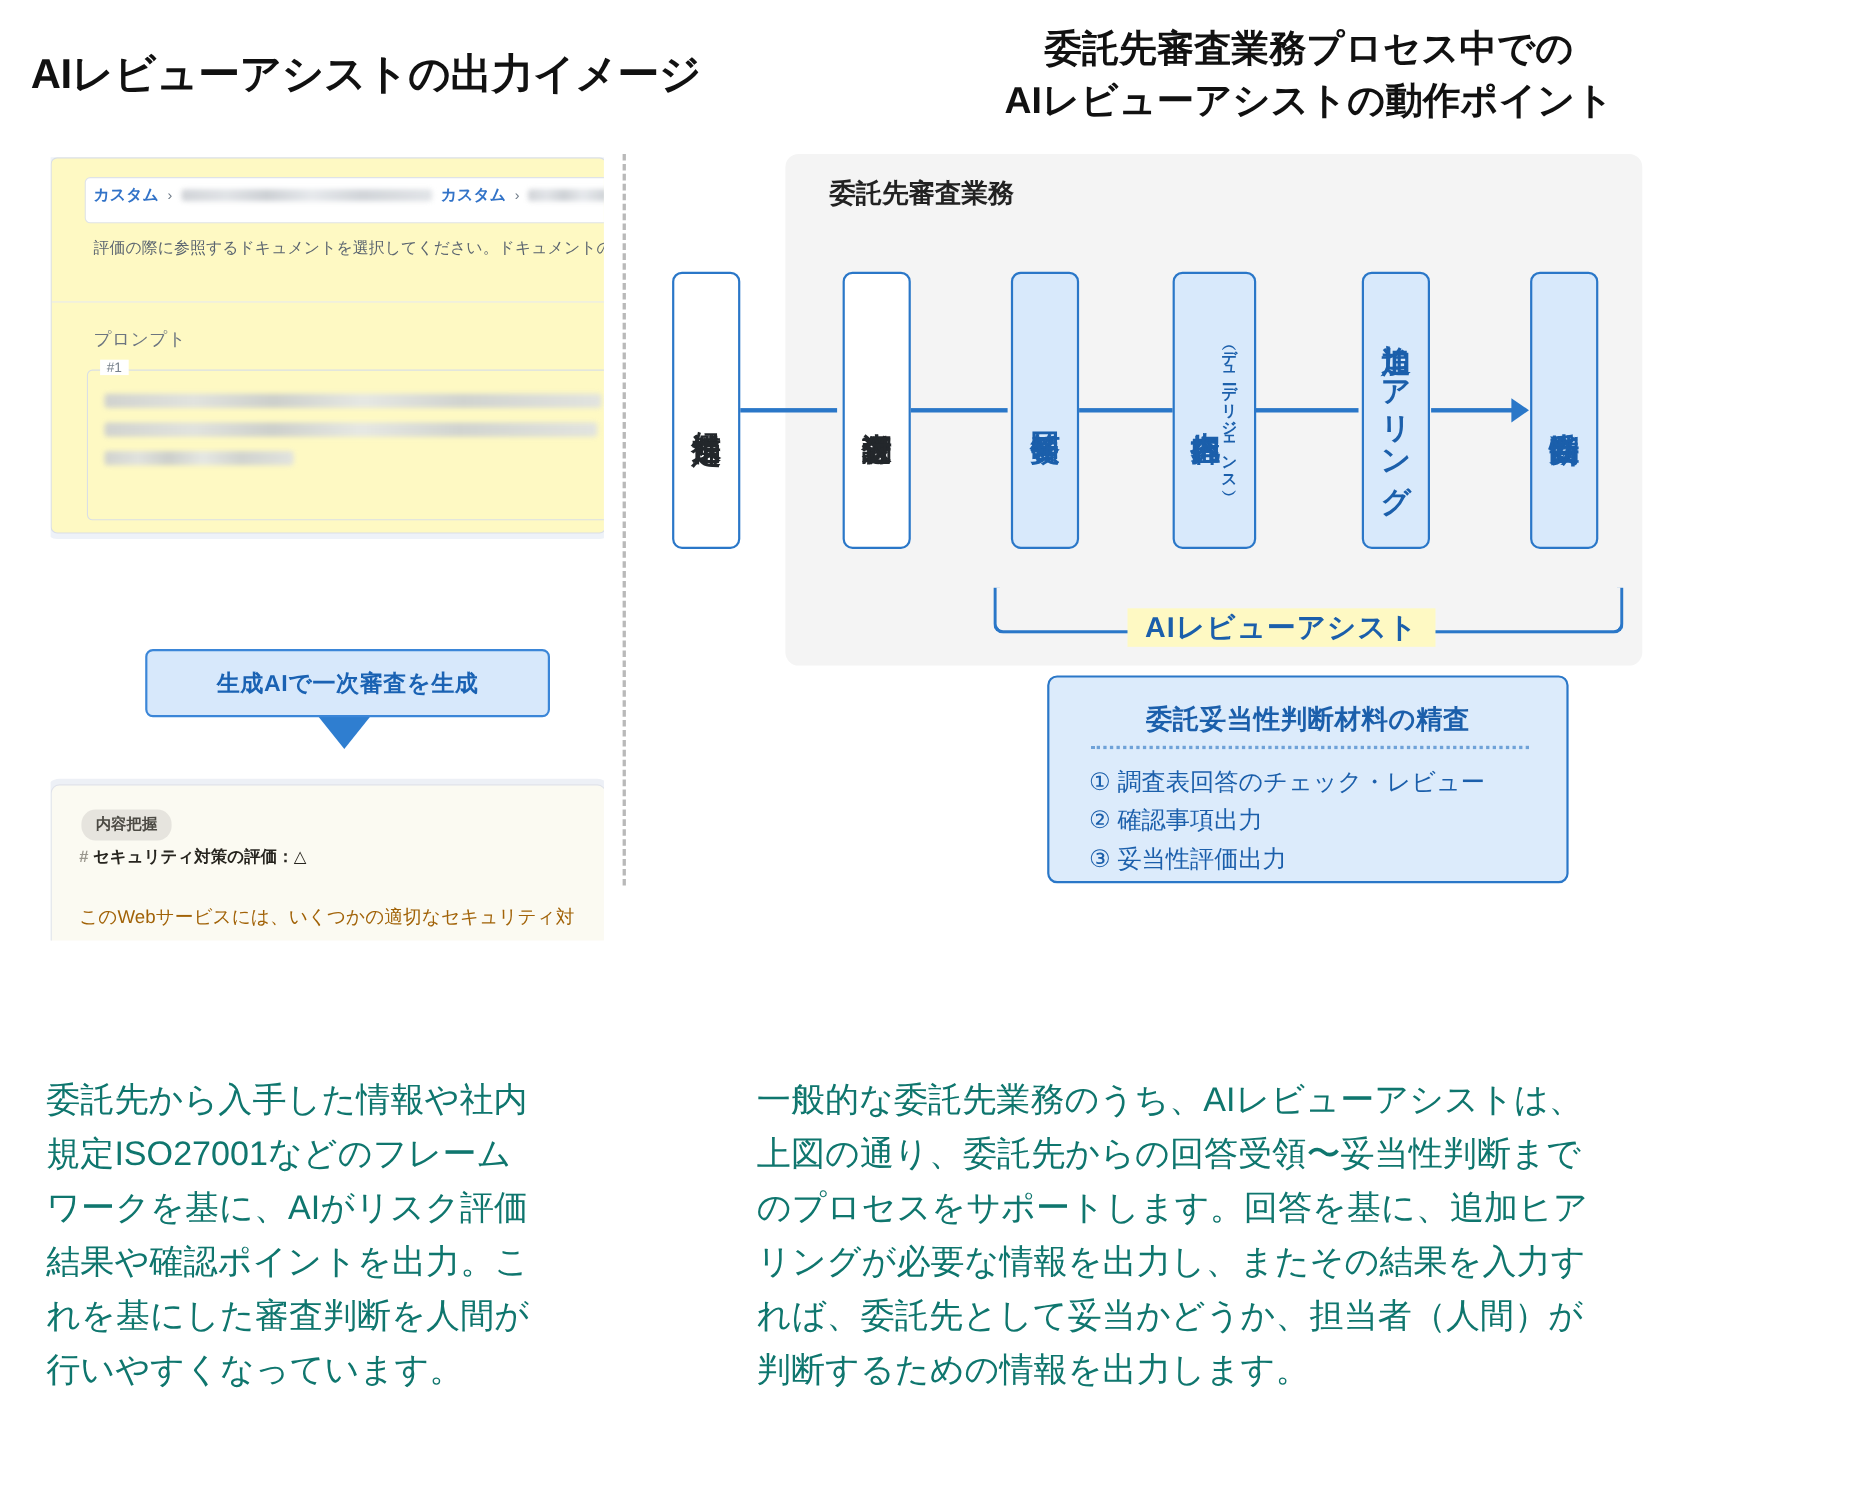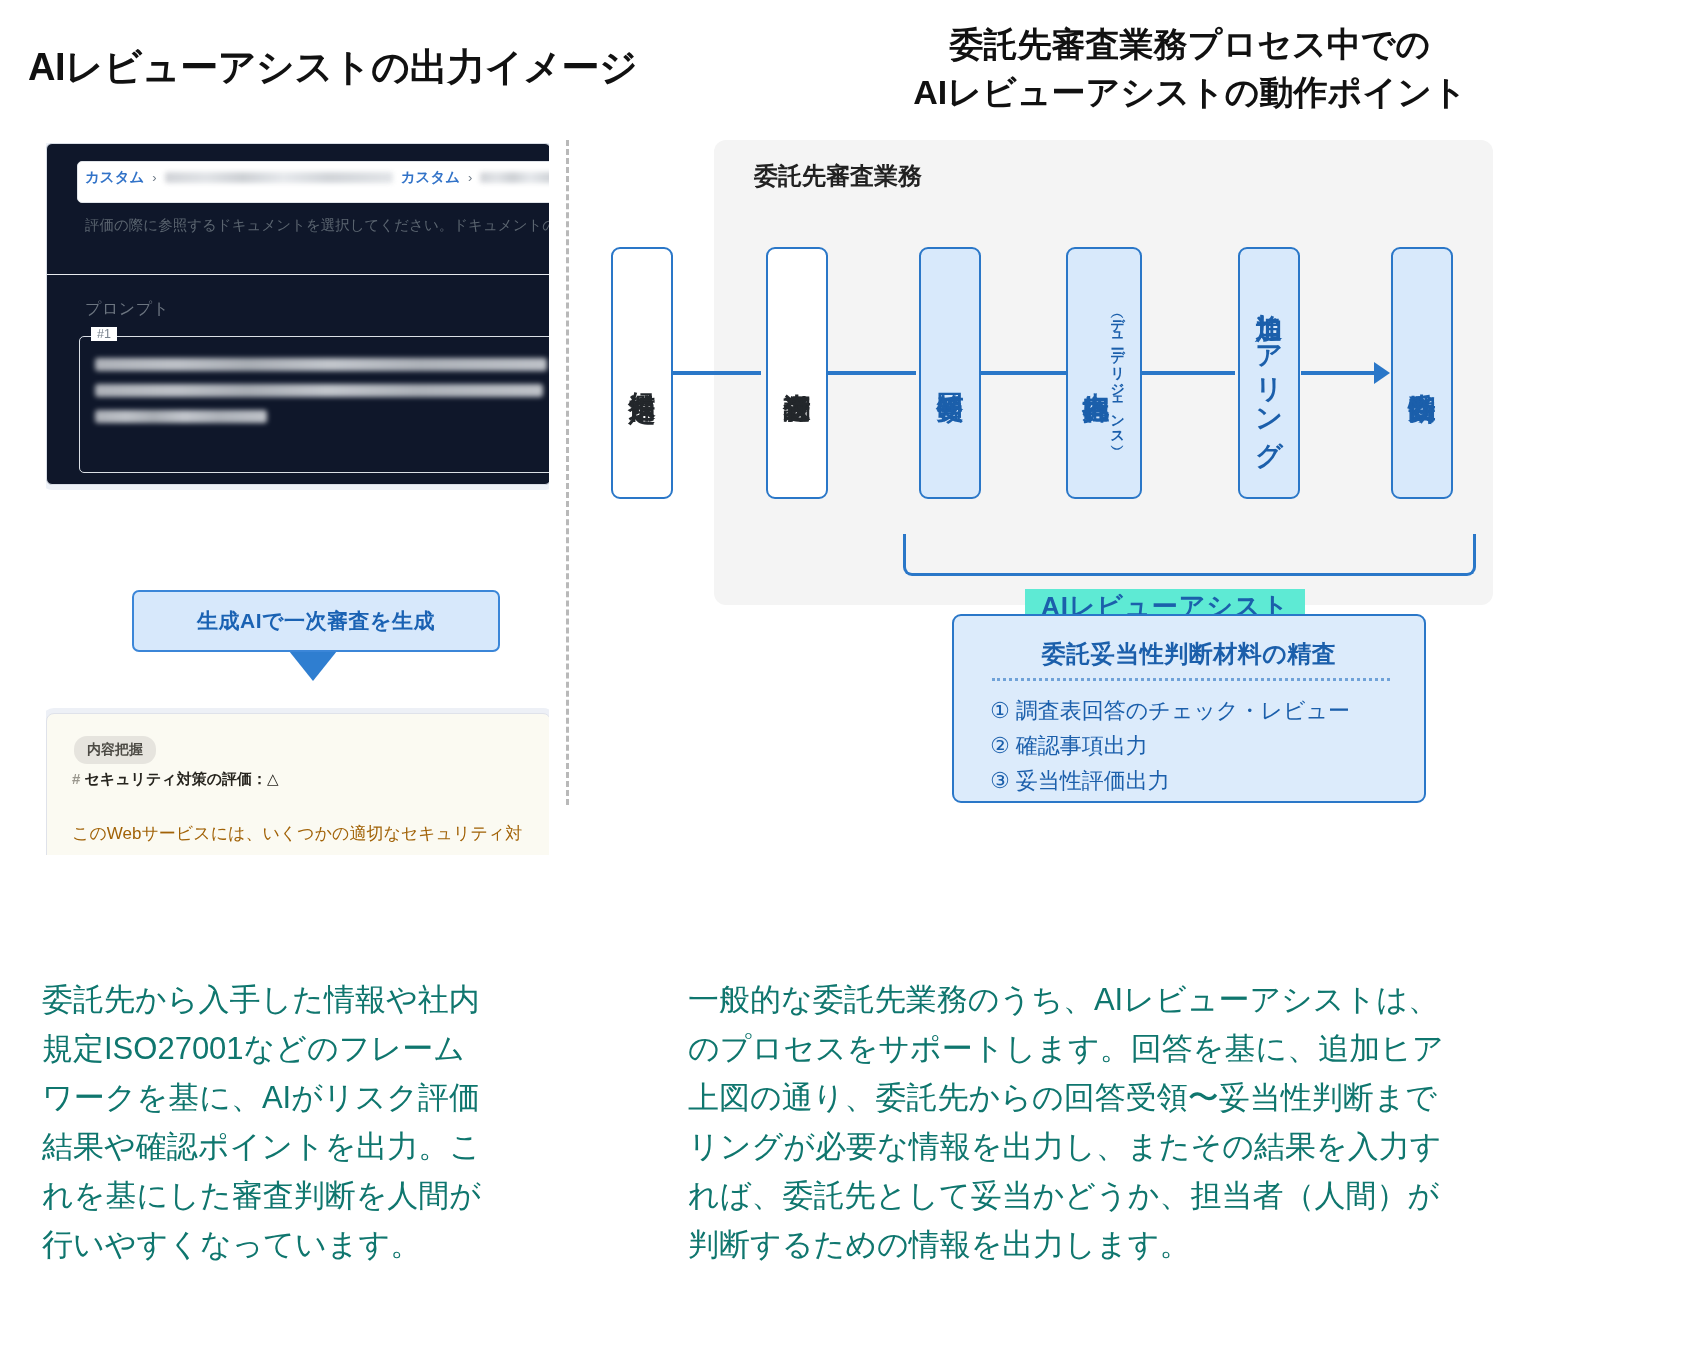--- a/index.html
+++ b/index.html
@@ -29,21 +29,21 @@
     border-left:3px dashed #b9b9b9;
   }
 
   
   .shot{
     position:absolute;left:46px;top:143px;width:503px;height:712px;
     overflow:hidden;
   }
   .shot-top{
     position:absolute;left:0;top:0;width:503px;height:340px;
-    background:#0f172a;
+    background:#fef9c3;
     border:1px solid #d9dee6;border-radius:6px;
     box-shadow:0 0 0 5px #eef2f8;
     overflow:hidden;
   }
   .bc-box{
     position:absolute;left:30px;top:17px;width:560px;height:40px;
     border:1px solid #dfe3e8;border-radius:5px;background:#fff;
   }
   .bc-row{
     position:absolute;left:38px;top:24px;
@@ -145,22 +145,22 @@
     border-top:11px solid transparent;border-bottom:11px solid transparent;
     border-left:16px solid #2a77c8;
   }
   .bracket{
     position:absolute;left:903px;top:534px;width:573px;height:42px;
     border-left:3.5px solid #2a77c8;border-right:3.5px solid #2a77c8;
     border-bottom:3.5px solid #2a77c8;border-radius:0 0 9px 9px;
     box-sizing:border-box;
   }
   .bracket-lbl{
-    position:absolute;left:1025px;top:553px;background:#5eead4;padding:0 16px;
-    font-size:26px;font-weight:700;color:#1b5fab;letter-spacing:1px;white-space:nowrap;margin-top:36px;
+    position:absolute;left:1025px;top:553px;background:#fef9c3;padding:0 16px;
+    font-size:26px;font-weight:700;color:#1b5fab;letter-spacing:1px;white-space:nowrap;
   }
   .spec{
     position:absolute;left:952px;top:614px;width:474px;height:189px;
     background:#dcebfb;border:2.5px solid #2a77c8;border-radius:9px;
     box-sizing:border-box;
   }
   .spec-h{
     position:absolute;left:0;top:22px;width:100%;text-align:center;
     font-size:24px;font-weight:700;color:#1b5fab;letter-spacing:.5px;
   }
@@ -278,18 +278,18 @@
   <div>委託先から入手した情報や社内</div>
   <div>規定ISO27001などのフレーム</div>
   <div>ワークを基に、AIがリスク評価</div>
   <div>結果や確認ポイントを出力。こ</div>
   <div>れを基にした審査判断を人間が</div>
   <div>行いやすくなっています。</div>
 </div>
 
 <div class="cap cap-r">
   <div>一般的な委託先業務のうち、AIレビューアシストは、</div>
+  <div>上図の通り、委託先からの回答受領〜妥当性判断まで</div>
   <div>のプロセスをサポートします。回答を基に、追加ヒア</div>
-  <div>上図の通り、委託先からの回答受領〜妥当性判断まで</div>
   <div>リングが必要な情報を出力し、またその結果を入力す</div>
   <div>れば、委託先として妥当かどうか、担当者（人間）が</div>
   <div>判断するための情報を出力します。</div>
 </div>
 
 </body></html>

